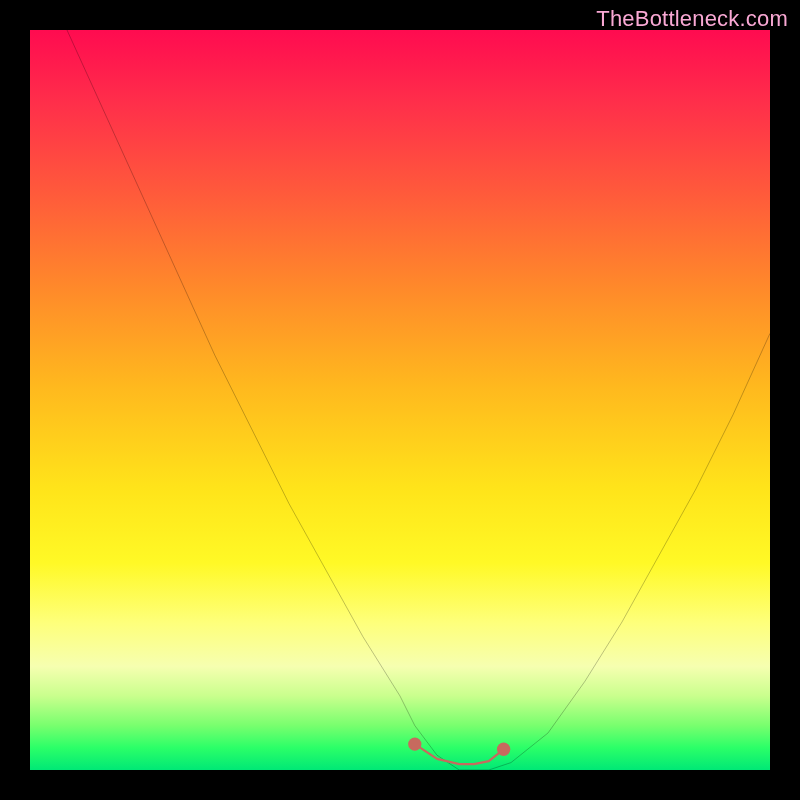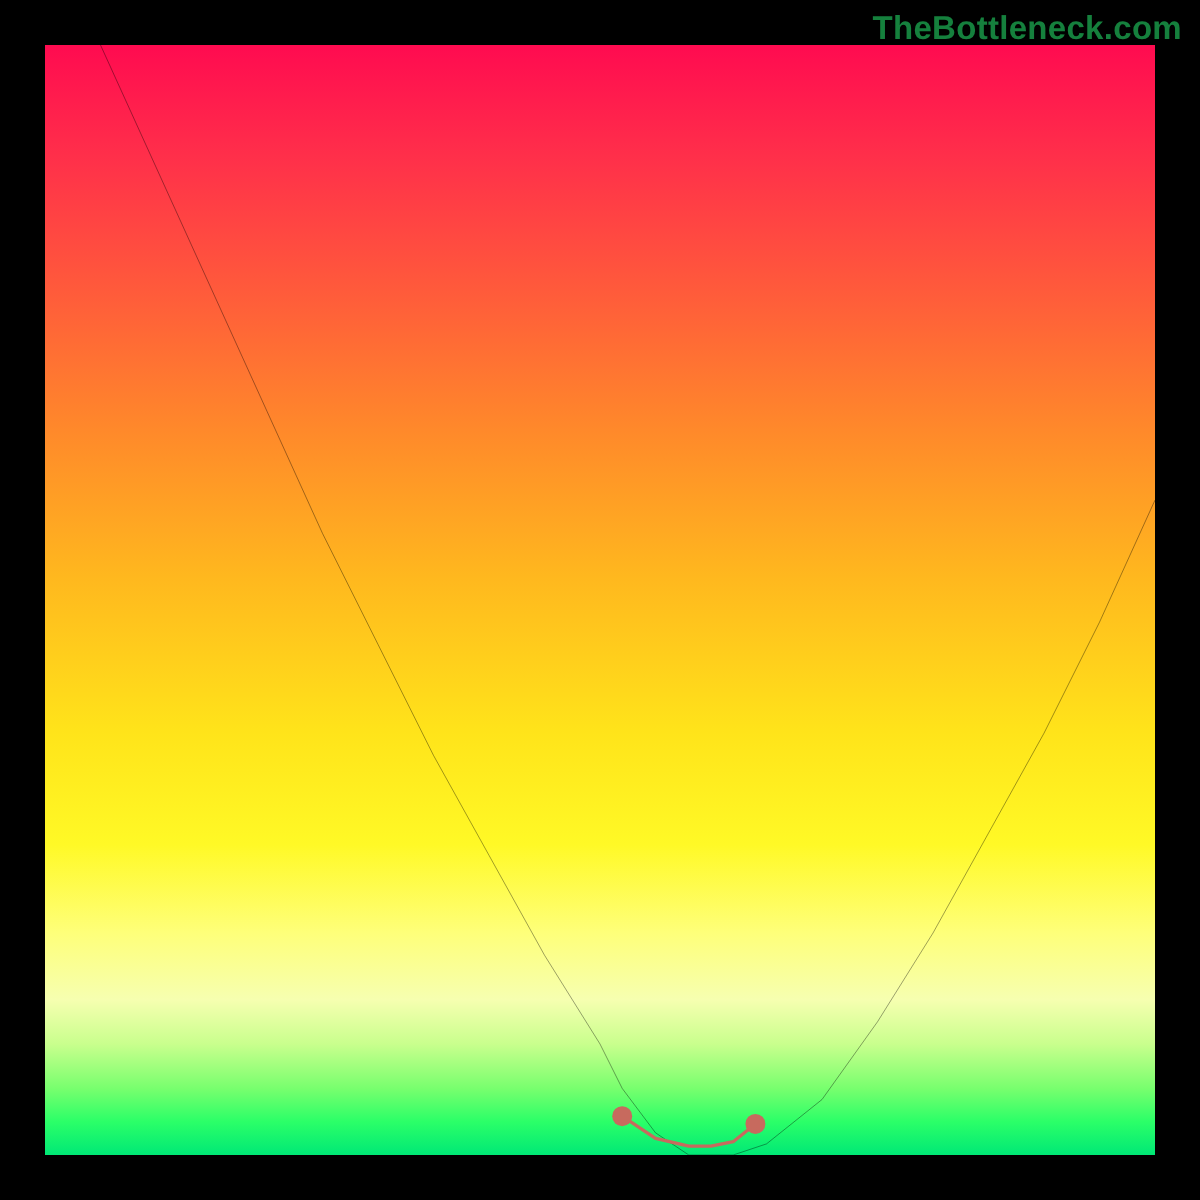--- a/index.html
+++ b/index.html
@@ -14,23 +14,23 @@
   .stage {
     position: relative;
     width: 800px;
     height: 800px;
     background: #000;
   }
   .attribution {
     position: absolute;
     top: 6px;
     right: 12px;
-    color: #15803d;
+    color: #f9a8d4;
     font-size: 22px;
-    font-weight: 700;
+    font-weight: 400;
     letter-spacing: 0.2px;
     z-index: 10;
     user-select: none;
   }
   .plot {
     position: absolute;
     left: 30px;
     top: 30px;
     width: 740px;
     height: 740px;

